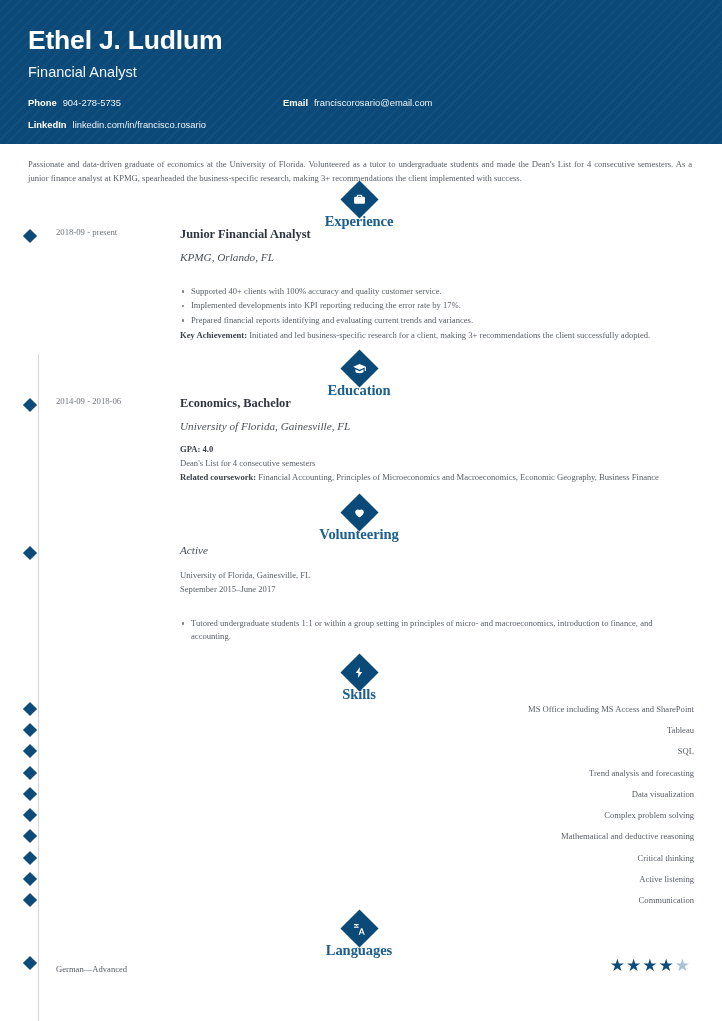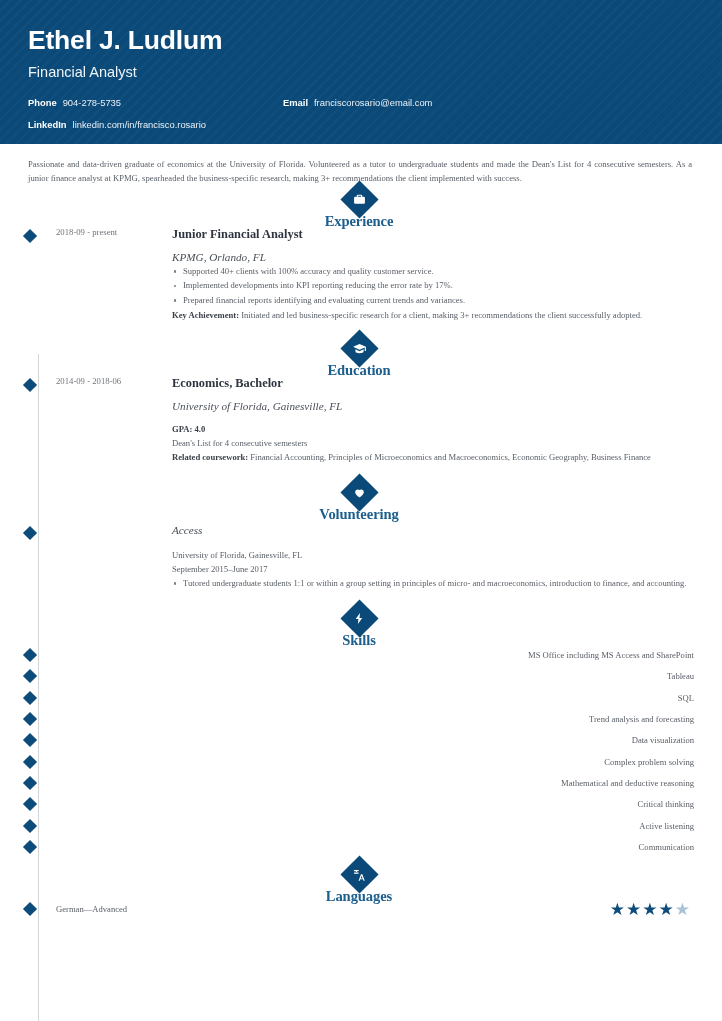--- a/index.html
+++ b/index.html
@@ -98,21 +98,21 @@
   .diamond svg { transform: rotate(-45deg); display:block; }
   .section-title {
     font-size: 14.6px;
     font-weight: bold;
     color: #1c5e8e;
     margin-left: 14px;
     letter-spacing: -0.1px;
   }
 
   
-  .entry { position: relative; display: flex; margin-top: 6px; z-index: 2; }
+  .entry { position: relative; display: flex; margin-top: 6px; z-index: 2; gap: 8px; }
   .entry-dot {
     position: absolute;
     left: -3px;
     top: 5px;
     width: 10px;
     height: 10px;
     background: #0d4b7a;
     transform: rotate(45deg);
     z-index: 3;
   }
@@ -123,21 +123,21 @@
     color: #70757c;
     line-height: 1.5;
     white-space: nowrap;
   }
   .entry-main { flex: 1 1 auto; padding-left: 10px; padding-right: 2px; }
 
   .entry-title { font-size: 12.4px; font-weight: bold; color: #2f3540; line-height: 1.35; }
   .entry-sub { font-size: 11.2px; font-style: italic; color: #4a5059; margin-top: 7px; line-height: 1.35; }
   .entry-plain { font-size: 8.6px; color: #585e66; line-height: 1.62; margin-top: 7px; }
 
-  ul.bullets { list-style: none; margin-top: 0; }
+  ul.bullets { list-style: none; margin-top: 20px; }
   ul.bullets li {
     position: relative;
     font-size: 8.6px;
     line-height: 1.58;
     color: #585e66;
     padding-left: 11px;
     margin-bottom: 1px;
   }
   ul.bullets li::before {
     content: "";
@@ -154,21 +154,21 @@
 
   
   .skill-row { position: relative; display: flex; align-items: center; height: 21.3px; z-index: 2; justify-content: flex-end; }
   .skill-dot {
     position: absolute; left: -3px; top: 50%; margin-top: -5px;
     width: 10px; height: 10px; background: #0d4b7a; transform: rotate(45deg);
   }
   .skill-label { padding-left: 28px; font-size: 8.6px; color: #585e66; }
 
   
-  .lang-row { position: relative; display: flex; align-items: center; z-index: 2; height: 22px; }
+  .lang-row { position: relative; display: flex; align-items: flex-end; z-index: 2; height: 22px; }
   .lang-label { padding-left: 28px; font-size: 8.6px; color: #585e66; flex: 1 1 auto; }
   .stars { display: flex; gap: 1px; padding-right: 4px; }
   .star { font-size: 17px; line-height: 1; color: #0d4b7a; }
   .star.empty { color: #a8c3d8; }
 
   .sec-block { position: relative; z-index: 2; }
 </style>
 </head>
 <body>
 
@@ -261,21 +261,21 @@
             <path d="M12 21s-8-4.9-8-10.1A4.9 4.9 0 0 1 12 7.6 4.9 4.9 0 0 1 20 10.9C20 16.1 12 21 12 21z"></path>
           </svg>
         </div>
         <div class="section-title">Volunteering</div>
       </div>
 
       <div class="entry" style="margin-top:10px;">
         <div class="entry-dot"></div>
         <div class="entry-date"></div>
         <div class="entry-main">
-          <div class="entry-sub" style="margin-top:0;">Access</div>
+          <div class="entry-sub" style="margin-top:0;">Active</div>
           <div class="entry-plain" style="margin-top:11px;">University of Florida, Gainesville, FL</div>
           <div class="entry-plain" style="margin-top:0;">September 2015–June 2017</div>
           <ul class="bullets" style="">
             <li>Tutored undergraduate students 1:1 or within a group setting in principles of micro- and macroeconomics, introduction to finance, and accounting.</li>
           </ul>
         </div>
       </div>
     </div>
 
     <div class="sec-block" style="margin-top:14px;">

